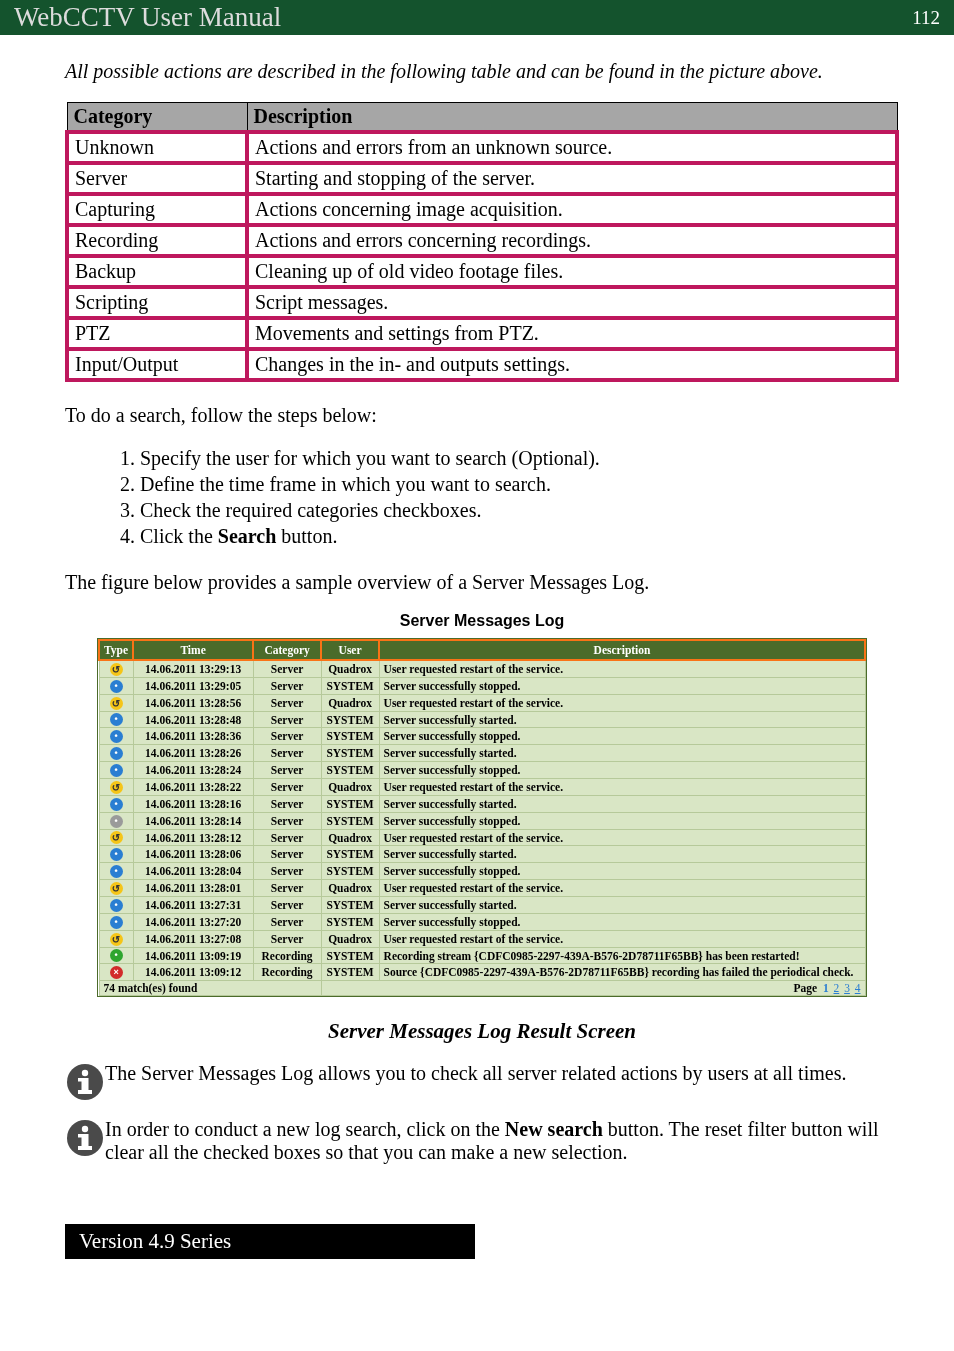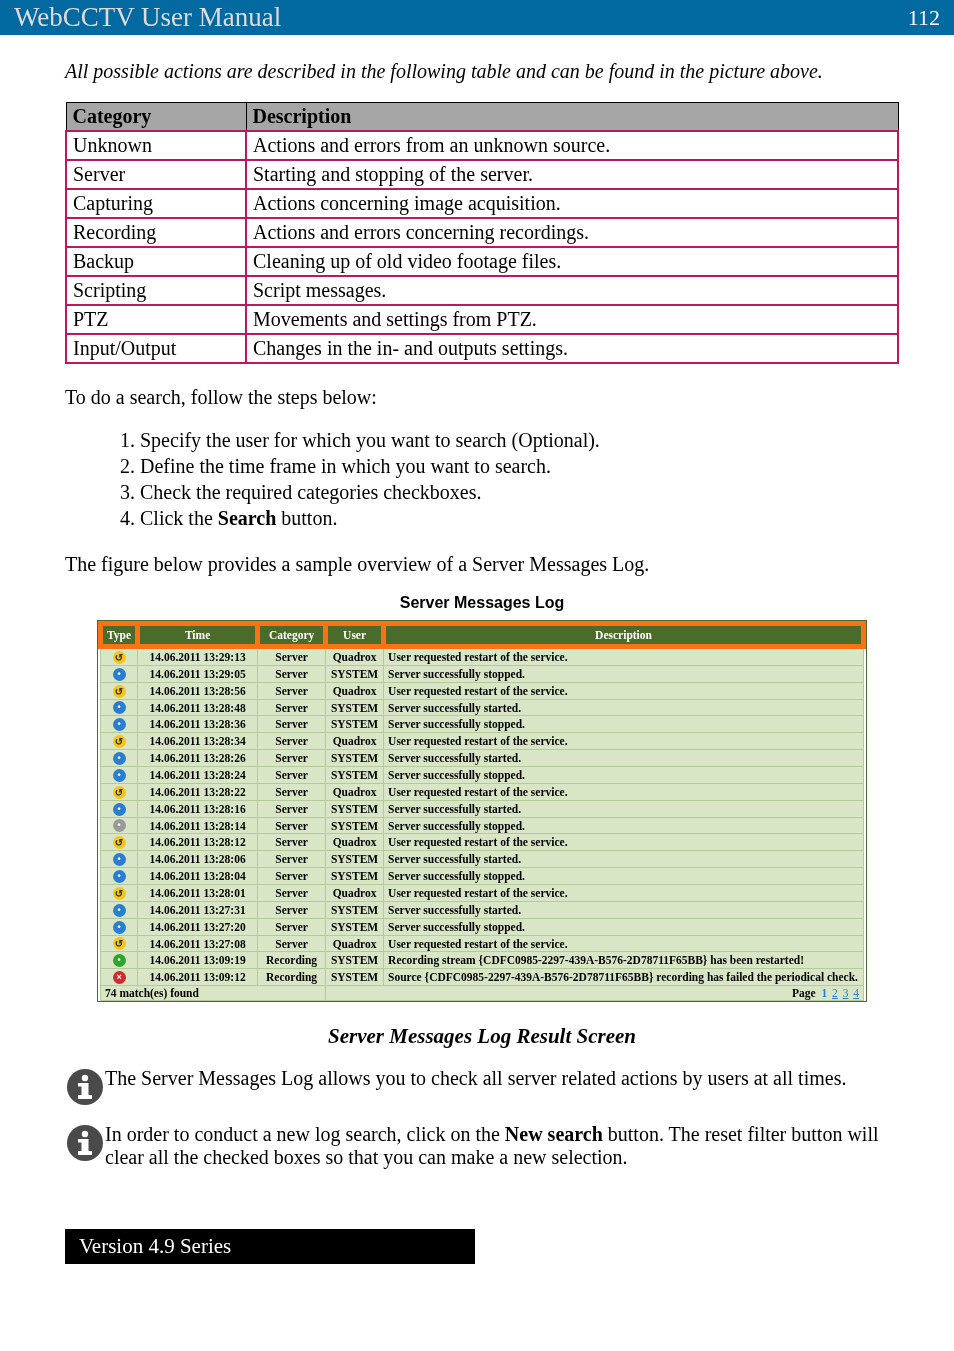--- a/index.html
+++ b/index.html
@@ -8,33 +8,33 @@
     padding: 0;
     font-family: "Times New Roman", Times, serif;
     background: #ffffff;
     color: #000;
     width: 954px;
   }
   .page {
     padding: 0 55px 40px 65px;
   }
   .header-bar {
-    background: #0369a1;
+    background: #14532d;
     color: #dcdcdc;
     font-size: 27px;
     padding: 2px 14px;
     display: flex;
     justify-content: space-between;
     align-items: center;
     margin-bottom: 24px;
     font-family: "Times New Roman", Times, serif;
   }
   .header-bar .page-num {
     color: #fff;
-    font-size: 22px;
+    font-size: 19px;
   }
   p.intro {
     font-size: 20px;
     margin: 0 0 18px 0;
     line-height: 1.25;
     font-style: italic;
   }
   table.cat-table {
     width: 100%;
     border-collapse: collapse;
@@ -42,21 +42,21 @@
     margin-bottom: 22px;
   }
   table.cat-table th {
     text-align: left;
     background: #a6a6a6;
     font-weight: bold;
     border: 1px solid #000;
     padding: 2px 6px;
   }
   table.cat-table td {
-    border: 2px solid #be185d;
+    border: 4px solid #be185d;
     padding: 2px 6px;
     vertical-align: top;
   }
   .col-cat { width: 180px; }
   p.steps-intro {
     font-size: 20px;
     margin: 0 0 18px 0;
   }
   ol.steps {
     font-size: 20px;
@@ -84,21 +84,21 @@
     width: 100%;
     border-collapse: collapse;
     font-family: "Times New Roman", serif;
     font-size: 11.5px;
   }
   table.log th {
     background: #4b6b2a;
     color: #fff;
     font-weight: bold;
     text-align: center;
-    border: 5px solid #f97316;
+    border: 2px solid #f97316;
     padding: 3px 4px;
   }
   table.log td {
     background: #d9e6c5;
     border-top: 1px solid #b6c99a;
     border-bottom: 1px solid #b6c99a;
     border-left: 1px solid #b6c99a;
     border-right: 1px solid #b6c99a;
     padding: 1px 4px;
     color: #000;
@@ -277,27 +277,20 @@
             <td class="desc-cell">Server successfully started.</td>
           </tr>
           <tr>
             <td class="type-cell"><span class="icon ic-blue"></span></td>
             <td class="time-cell">14.06.2011 13:28:36</td>
             <td class="cat-cell">Server</td>
             <td class="user-cell">SYSTEM</td>
             <td class="desc-cell">Server successfully stopped.</td>
           </tr>
           <tr>
-            <td class="type-cell"><span class="icon ic-wrench"></span></td>
-            <td class="time-cell">14.06.2011 13:28:34</td>
-            <td class="cat-cell">Server</td>
-            <td class="user-cell">Quadrox</td>
-            <td class="desc-cell">User requested restart of the service.</td>
-          </tr>
-          <tr>
             <td class="type-cell"><span class="icon ic-blue"></span></td>
             <td class="time-cell">14.06.2011 13:28:26</td>
             <td class="cat-cell">Server</td>
             <td class="user-cell">SYSTEM</td>
             <td class="desc-cell">Server successfully started.</td>
           </tr>
           <tr>
             <td class="type-cell"><span class="icon ic-blue"></span></td>
             <td class="time-cell">14.06.2011 13:28:24</td>
             <td class="cat-cell">Server</td>

